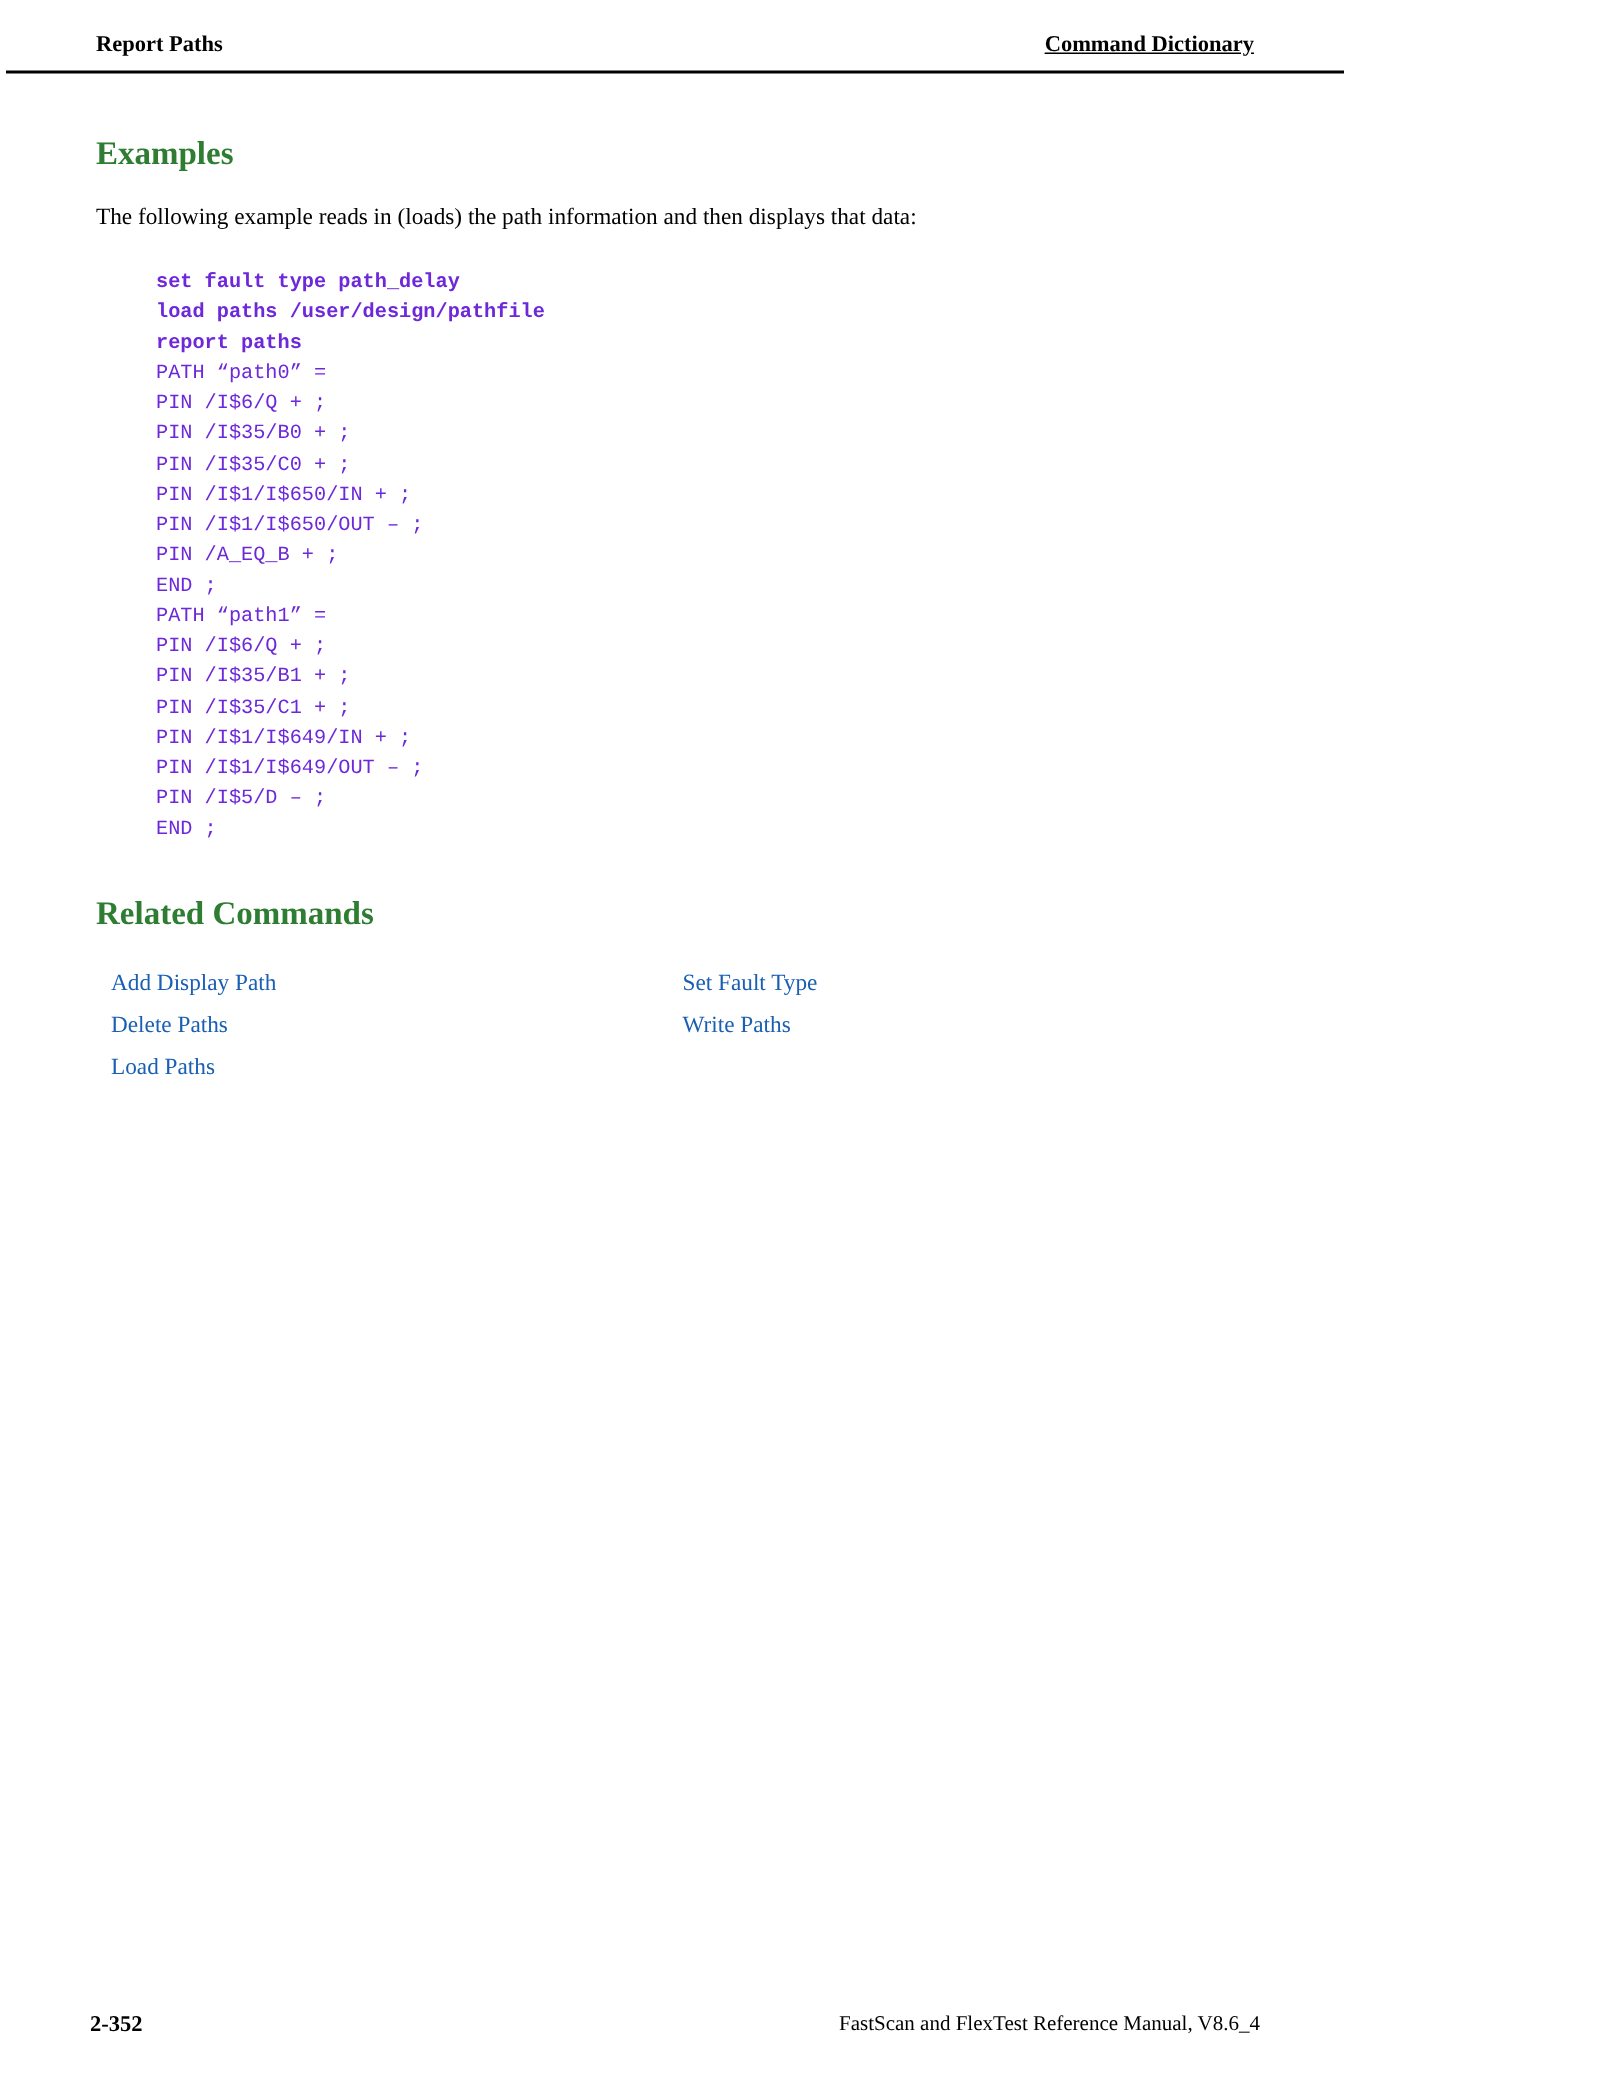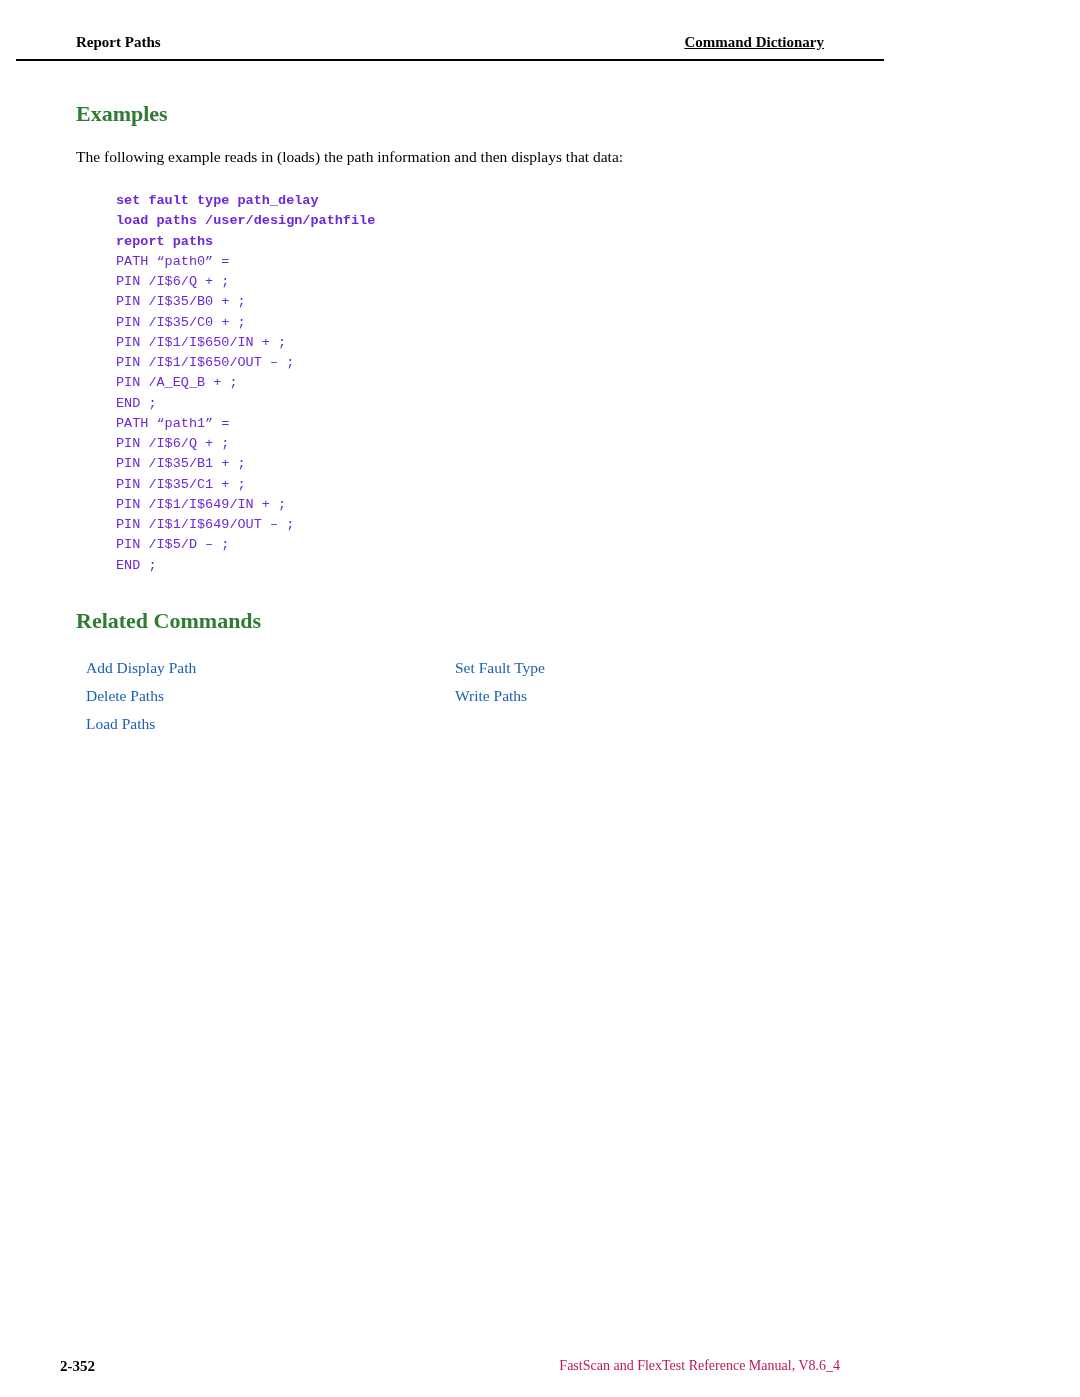--- a/index.html
+++ b/index.html
@@ -13,21 +13,21 @@
       font-size: 15px;
       background: #ffffff;
       color: #000000;
       width: 1080px;
       min-height: 1397px;
     }
 
     .page {
       width: 900px;
       min-height: 1397px;
-      padding: 16px;
+      padding: 4px;
       position: relative;
       background: #ffffff;
     }
 
     .header {
       display: flex;
       justify-content: space-between;
       align-items: flex-end;
       padding: 18px 60px 8px 60px;
       border-bottom: 2px solid #000000;
@@ -101,37 +101,37 @@
     .related-link {
       font-size: 15.5px;
       color: #1a5fb4;
       text-decoration: none;
       line-height: 1.8;
       cursor: pointer;
     }
 
     .footer {
       position: absolute;
-      bottom: 22px;
+      bottom: 38px;
       left: 0;
       right: 0;
       display: flex;
       justify-content: space-between;
       padding: 0 60px;
       border-top: none;
     }
 
     .footer-left {
       font-weight: bold;
       font-size: 15px;
     }
 
     .footer-right {
       font-size: 14px;
-      color: #be185d;
+      color: #000000;
     }
   </style>
 </head>
 <body>
 
 <div class="page">
 
   <div class="header">
     <span class="header-left">Report Paths</span>
     <span class="header-right">Command Dictionary</span>

